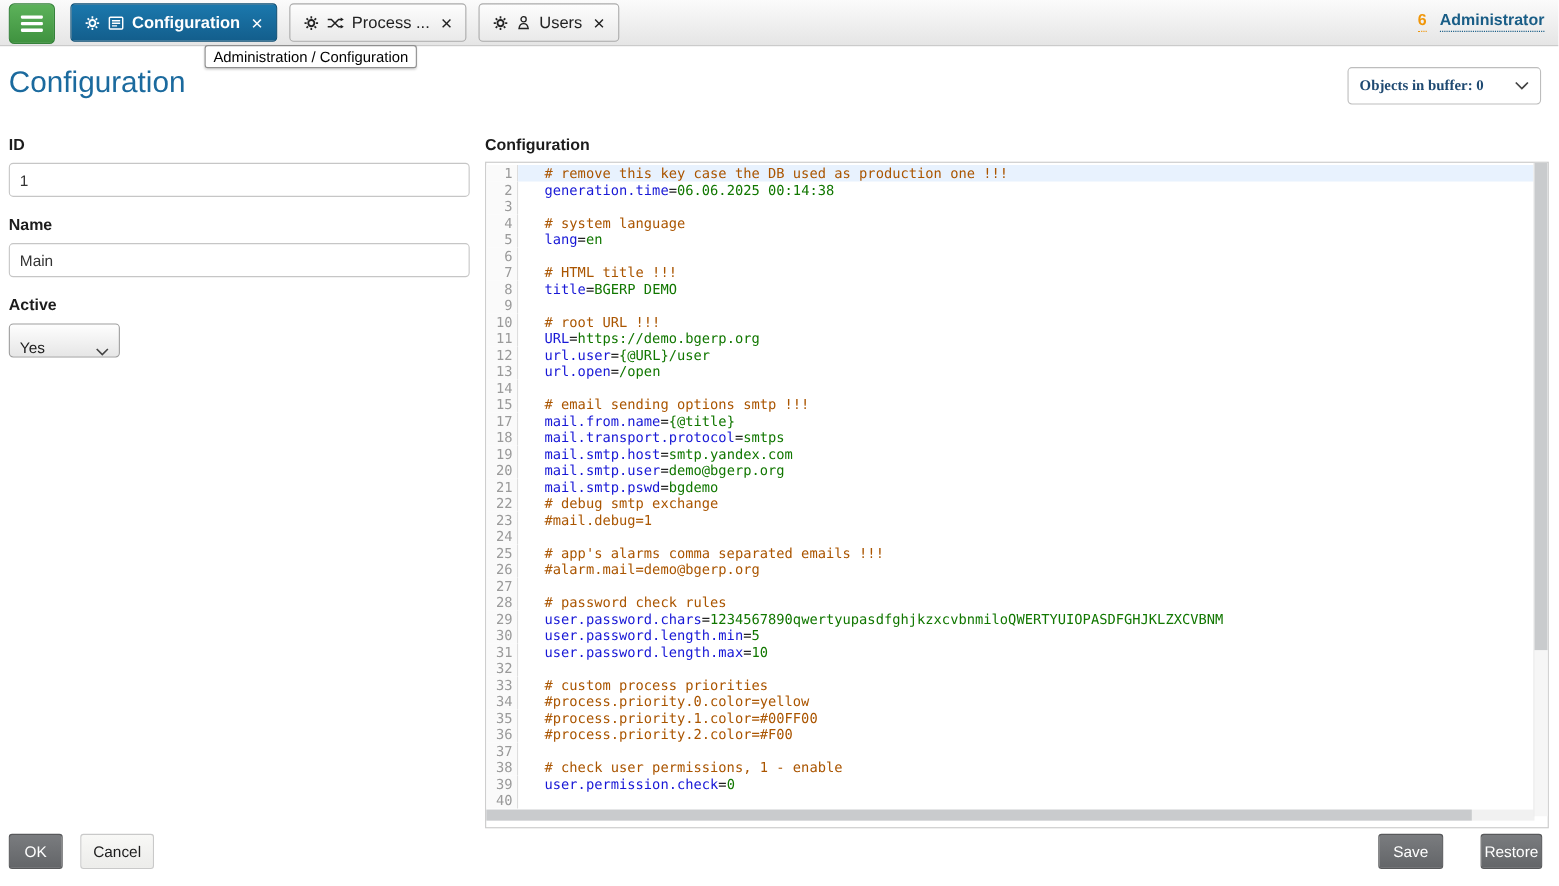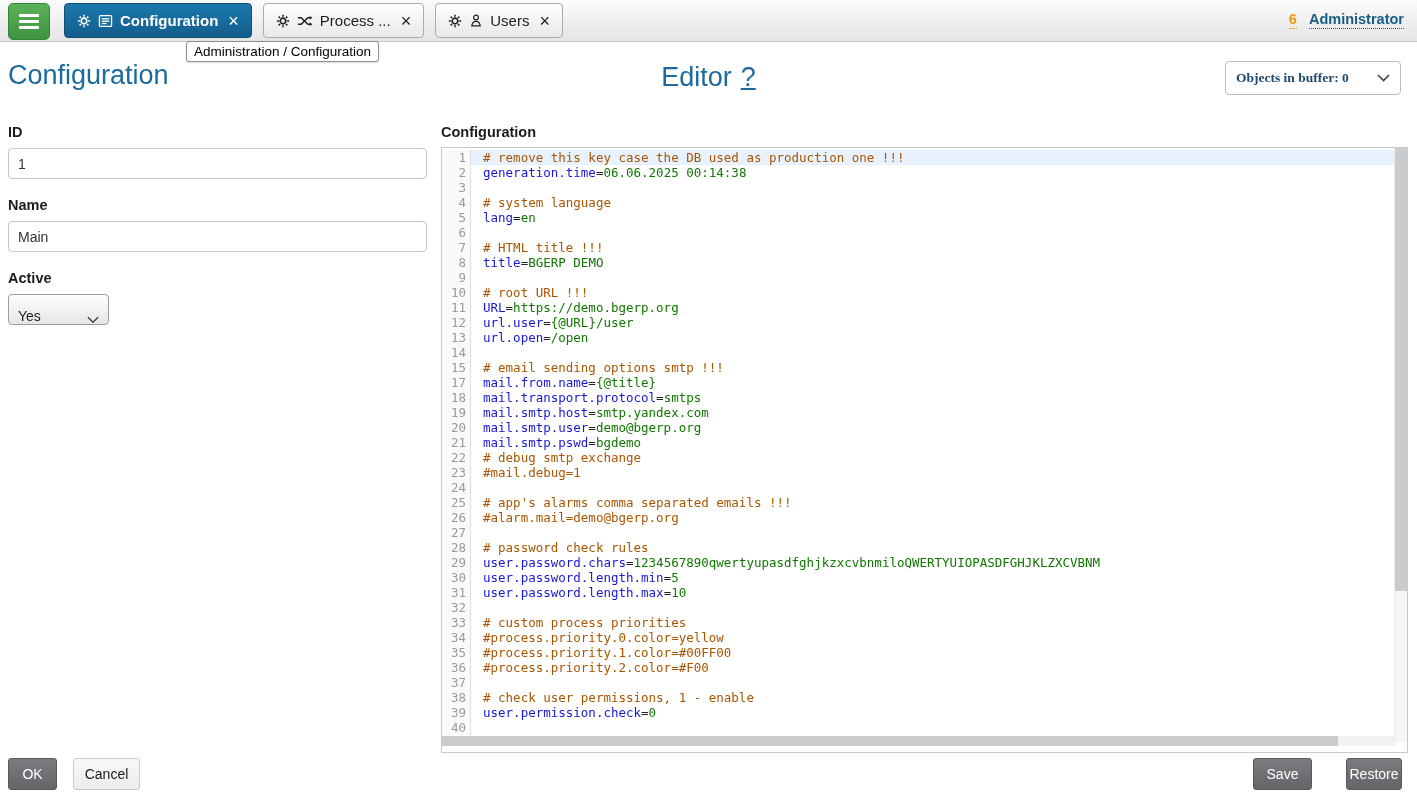--- a/index.html
+++ b/index.html
@@ -51,21 +51,21 @@
 
   
   .editor-panel{position:absolute;left:441px;top:124px;right:9px;}
   .editor-label{font-size:14.5px;font-weight:bold;color:#1c1c1c;height:18px;margin:0 0 5px;}
   .cm{position:relative;height:604px;border:1px solid #c9c9c9;background:#fff;overflow:hidden;
     font-family:"DejaVu Sans Mono",monospace;font-size:12.5px;line-height:15px;}
   .cm-lines{padding-top:2px;}
   .cm-line{display:flex;height:15px;}
   .gut{width:24px;padding-right:4px;text-align:right;color:#9a9a9a;background:#fafafa;
     border-right:1px solid #ddd;flex:none;}
-  .code{flex:1;padding-left:12px;margin-right:12px;white-space:pre;overflow:hidden;}
+  .code{flex:1;padding-left:24px;margin-right:12px;white-space:pre;overflow:hidden;}
   .cm-line.hl .code{background:#e8f2fe;}
   .t-c{color:#aa5500;}
   .t-k{color:#1717d6;}
   .t-v{color:#117700;}
   .t-p{color:#222;}
   .vtrack{position:absolute;top:0;right:0;width:12px;bottom:10px;background:#f6f6f6;border-left:1px solid #ececec;}
   .vthumb{position:absolute;top:0;right:0;width:12px;height:443px;background:#c9cbcd;}
   .htrack{position:absolute;left:0;right:12px;bottom:6px;height:10px;background:#f1f1f1;}
   .hthumb{height:10px;width:94%;background:#c9cbcd;}
 
@@ -177,21 +177,20 @@
     </div>
     <div class="user-area">
       <span class="notif">6</span>
       <span class="user-link">Administrator</span>
     </div>
   </div>
 
   <div class="tooltip">Administration / Configuration</div>
 
   <div class="page-title">Configuration</div>
-  <div class="editor-title"><span>Editor</span><span class="help-link">?</span></div>
   <div class="buffer-box">
     <span class="buffer-label">Objects in buffer: 0</span>
     <span>
       <svg width="13" height="8" viewBox="0 0 13 8" stroke="#444" fill="none" stroke-width="1.6">
           <path d="M1 1l5.5 5.5L12 1"></path>
         </svg>
     </span>
   </div>
 
   <div class="form-panel">

